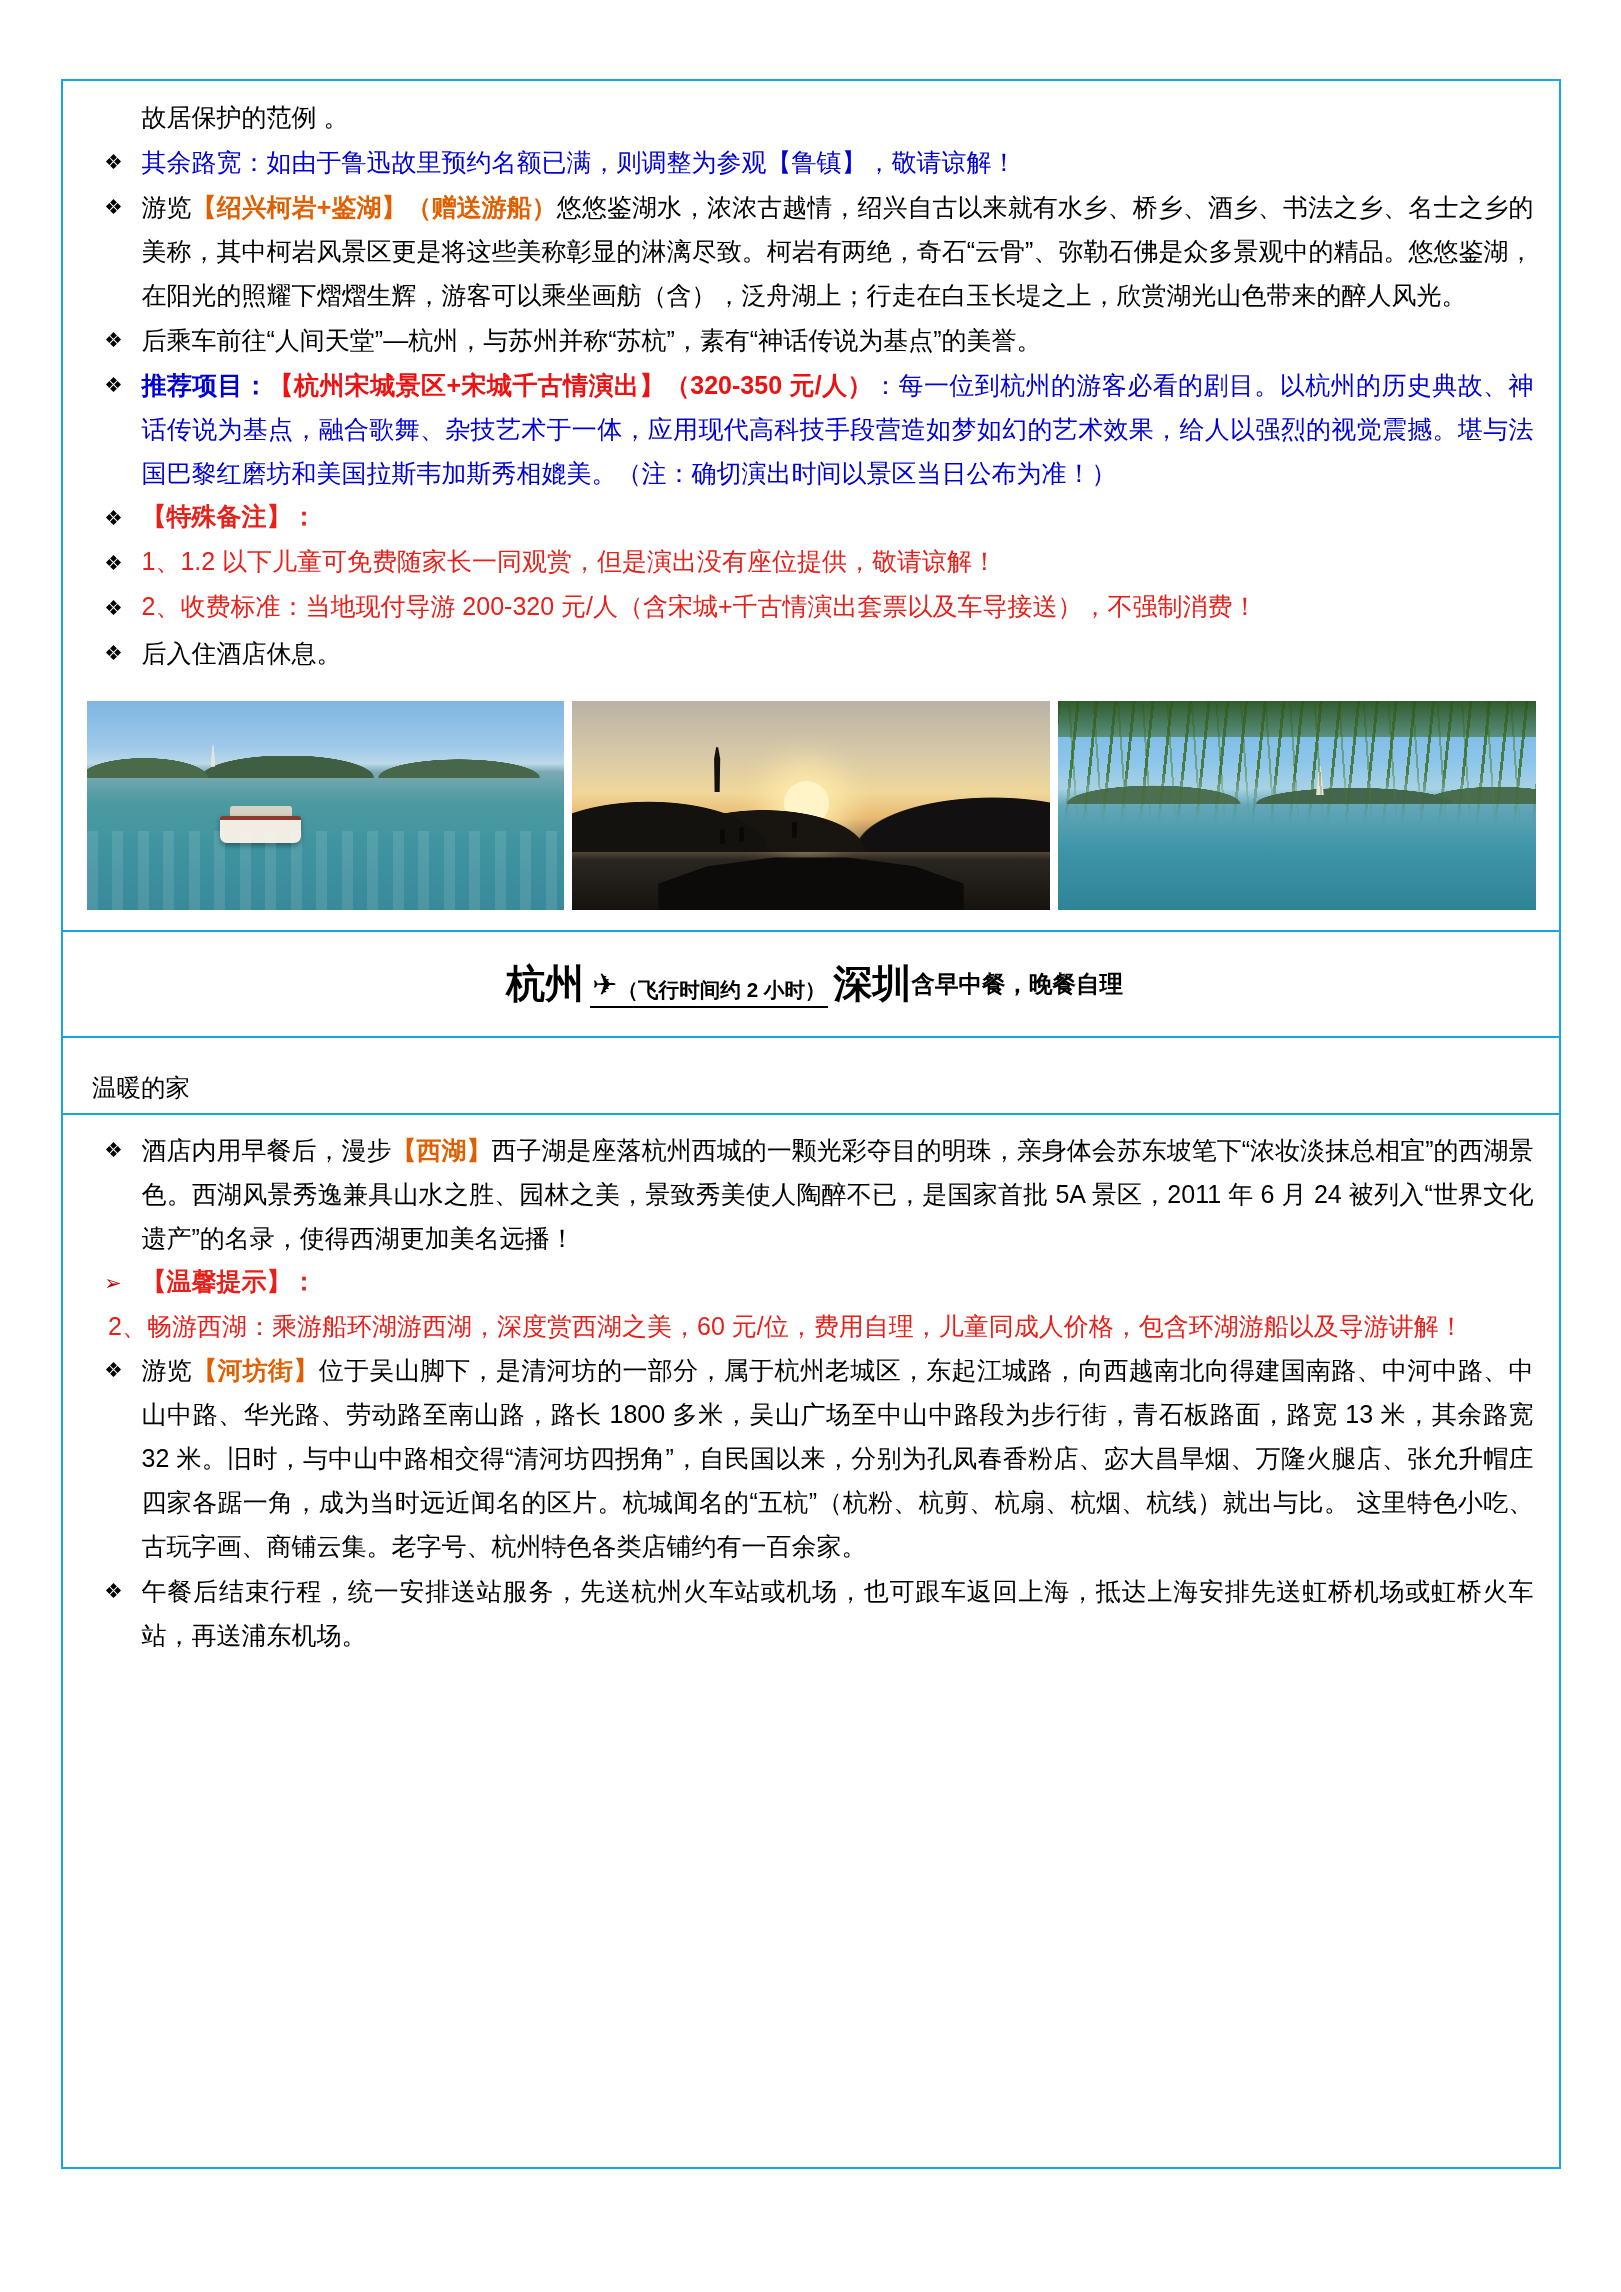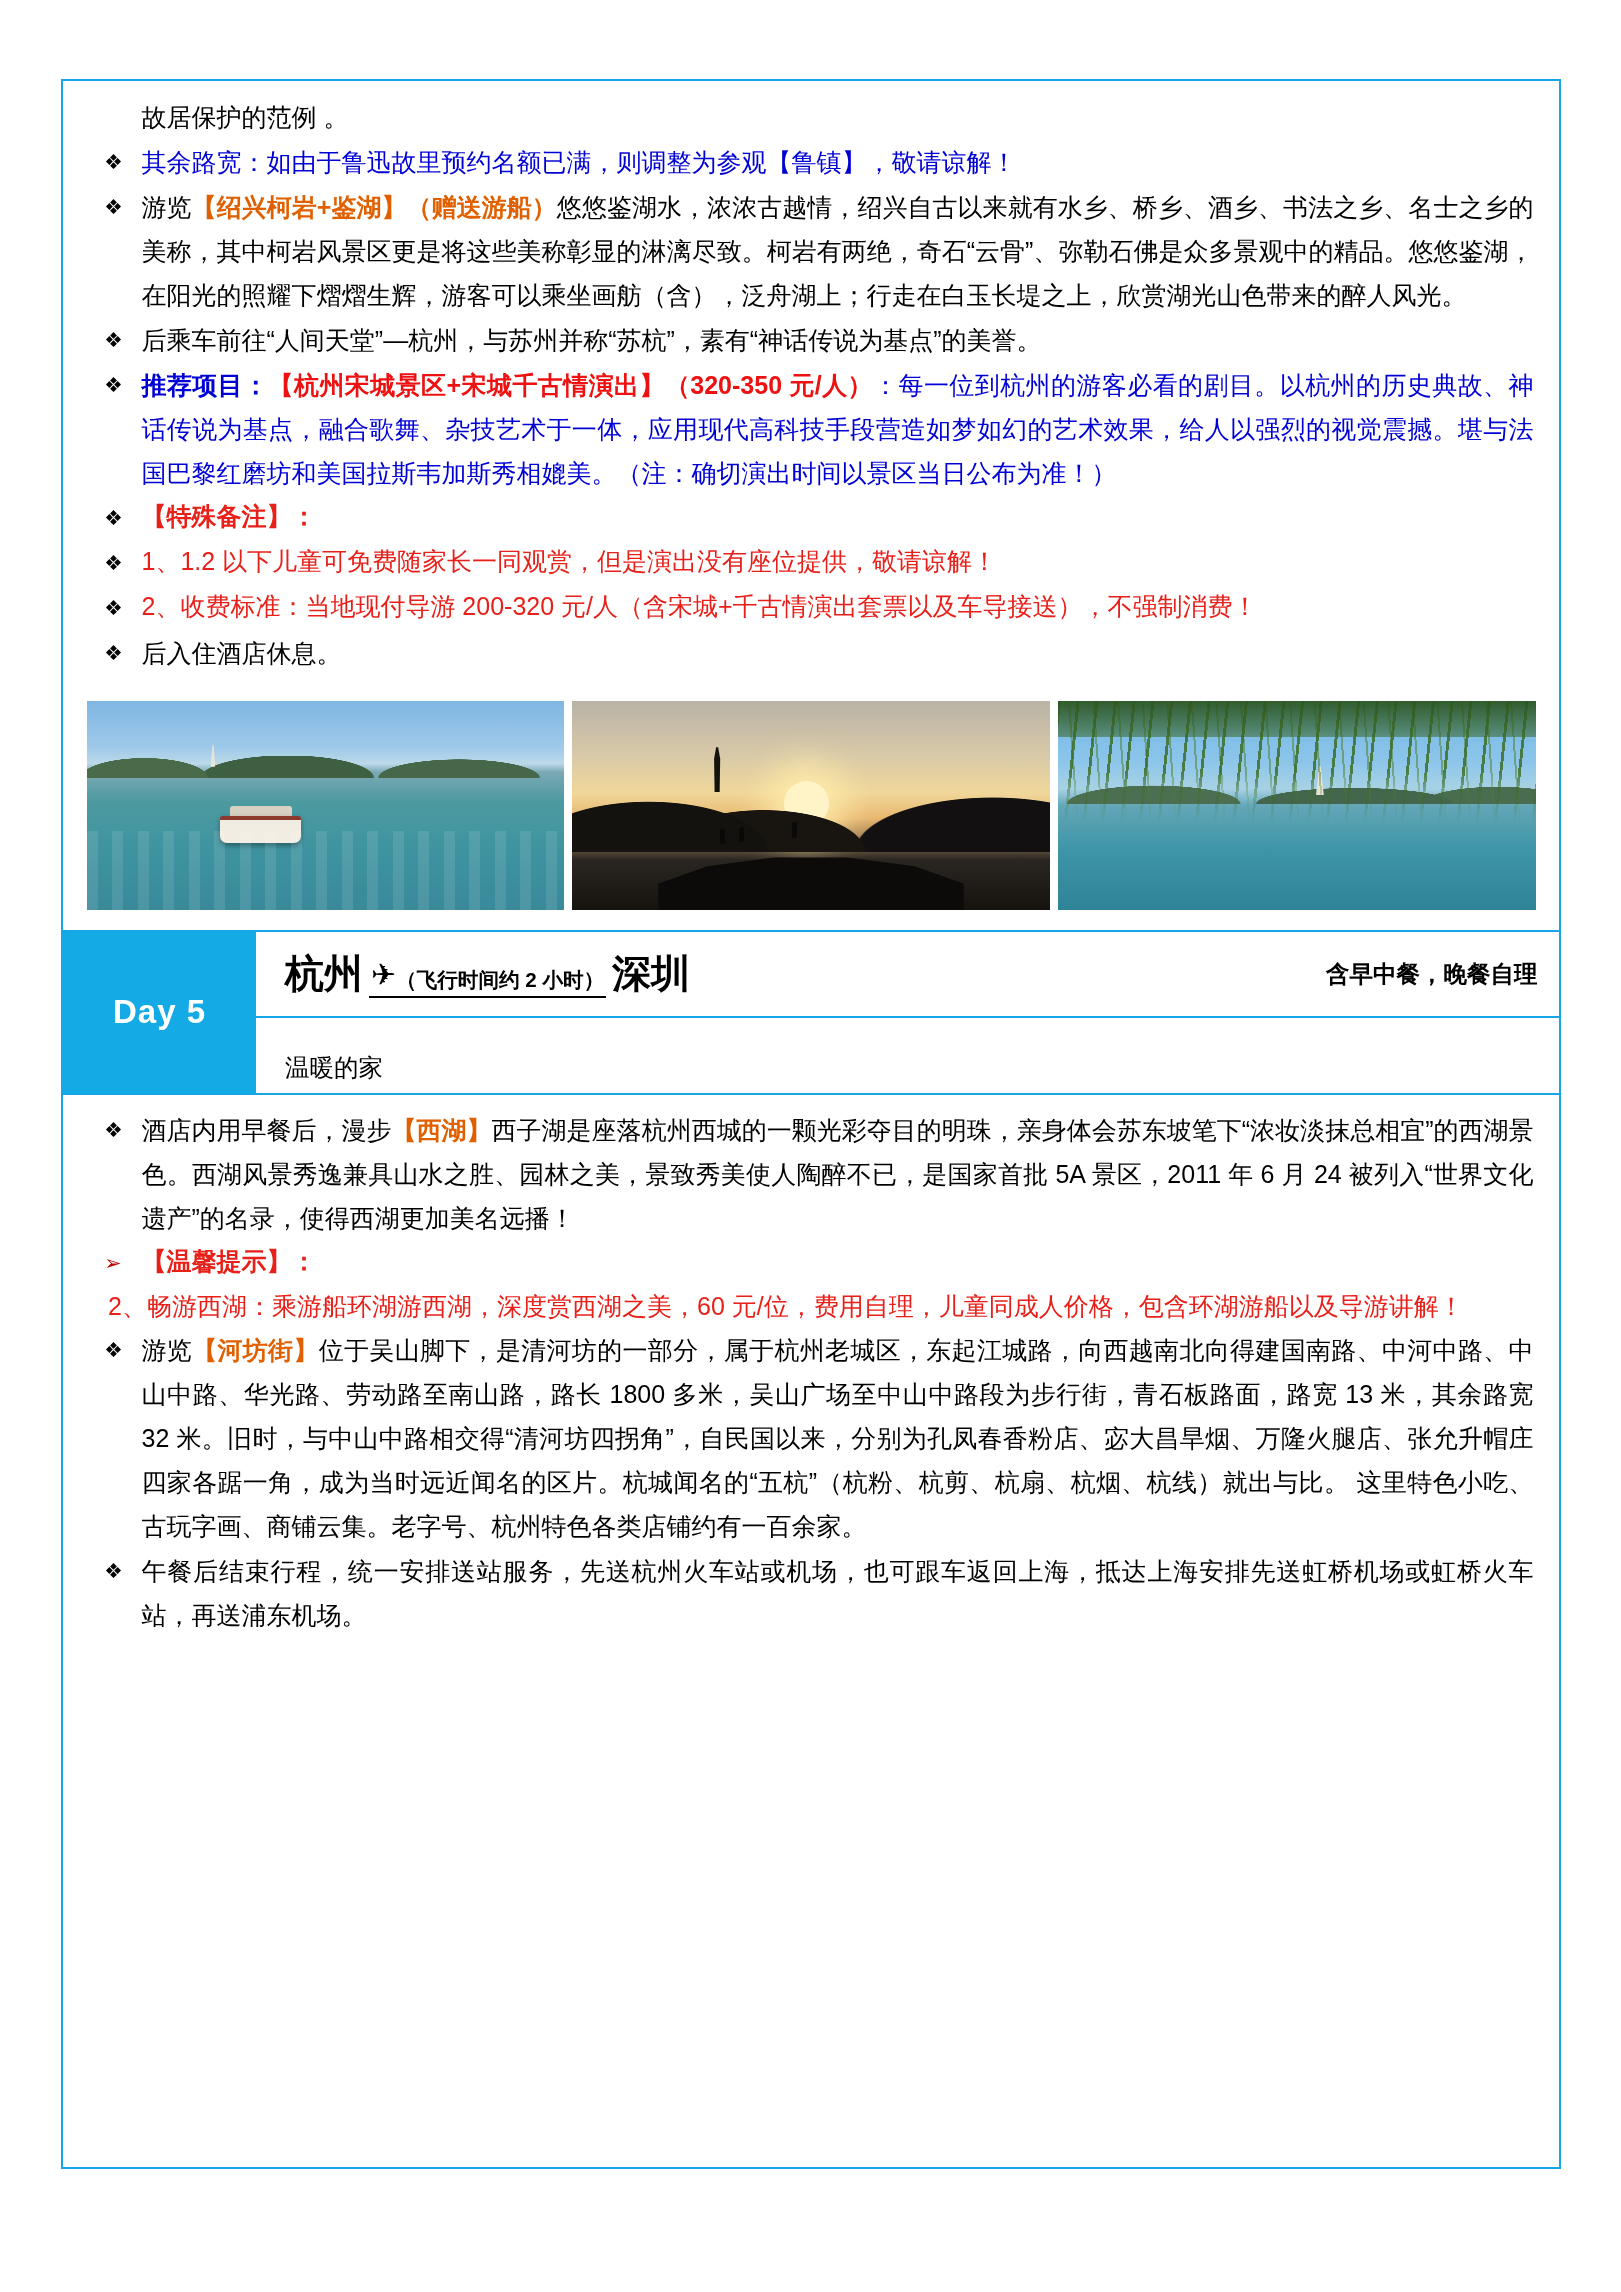--- a/index.html
+++ b/index.html
@@ -186,22 +186,22 @@
     display: flex;
     align-items: center;
     justify-content: center;
     letter-spacing: 1px;
   }
   .dayright { flex: 1 1 auto; }
 
   .dayrow1 {
     display: flex;
     align-items: center;
-    justify-content: space-between;
-    height: 86px;
+    justify-content: center;
+    height: 106px;
     padding: 0 21.6px 0 29px;
     border-bottom: 2px solid #16a6e8;
   }
   .route {
     display: flex;
     align-items: baseline;
     font-size: 39px;
     font-weight: bold;
     color: #000;
   }
@@ -297,21 +297,20 @@
     </div>
     <div class="photo p3">
       <div class="far"></div>
       <div class="pag3"></div>
       <div class="willow"></div>
       <div class="trunk"></div>
     </div>
   </div>
 
   <div class="daywrap">
-    <div class="daybadge">Day 5</div>
     <div class="dayright">
       <div class="dayrow1">
         <div class="route">
           <span>杭州</span>
           <span class="plane-group">
             <span class="plane">✈</span>
             <span class="flighttime">（飞行时间约 2 小时）</span>
           </span>
           <span>深圳</span>
         </div>

